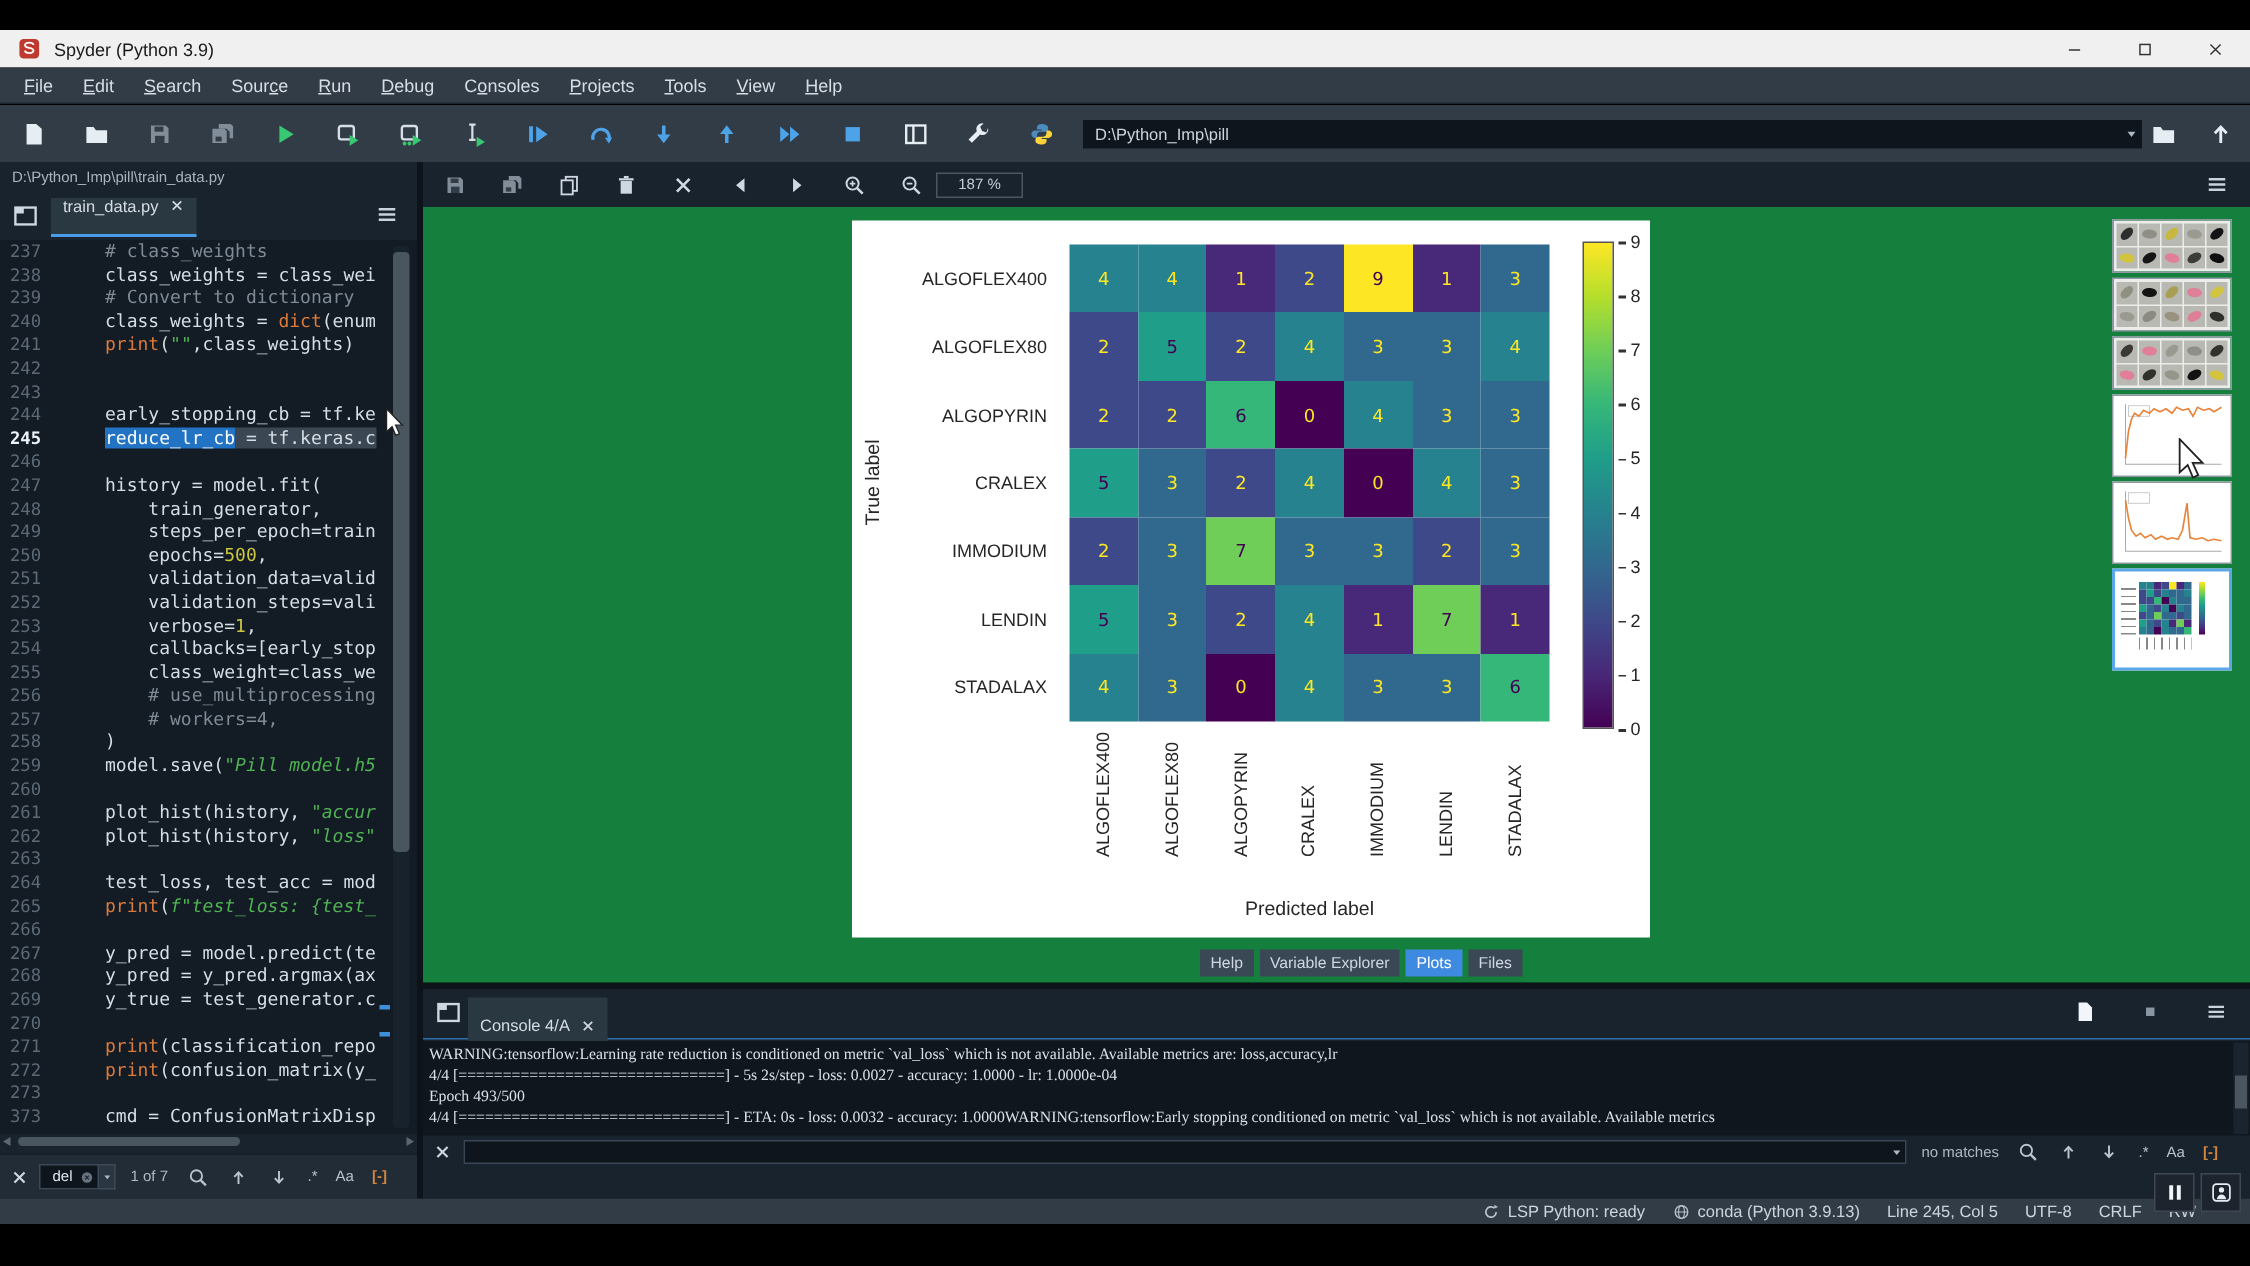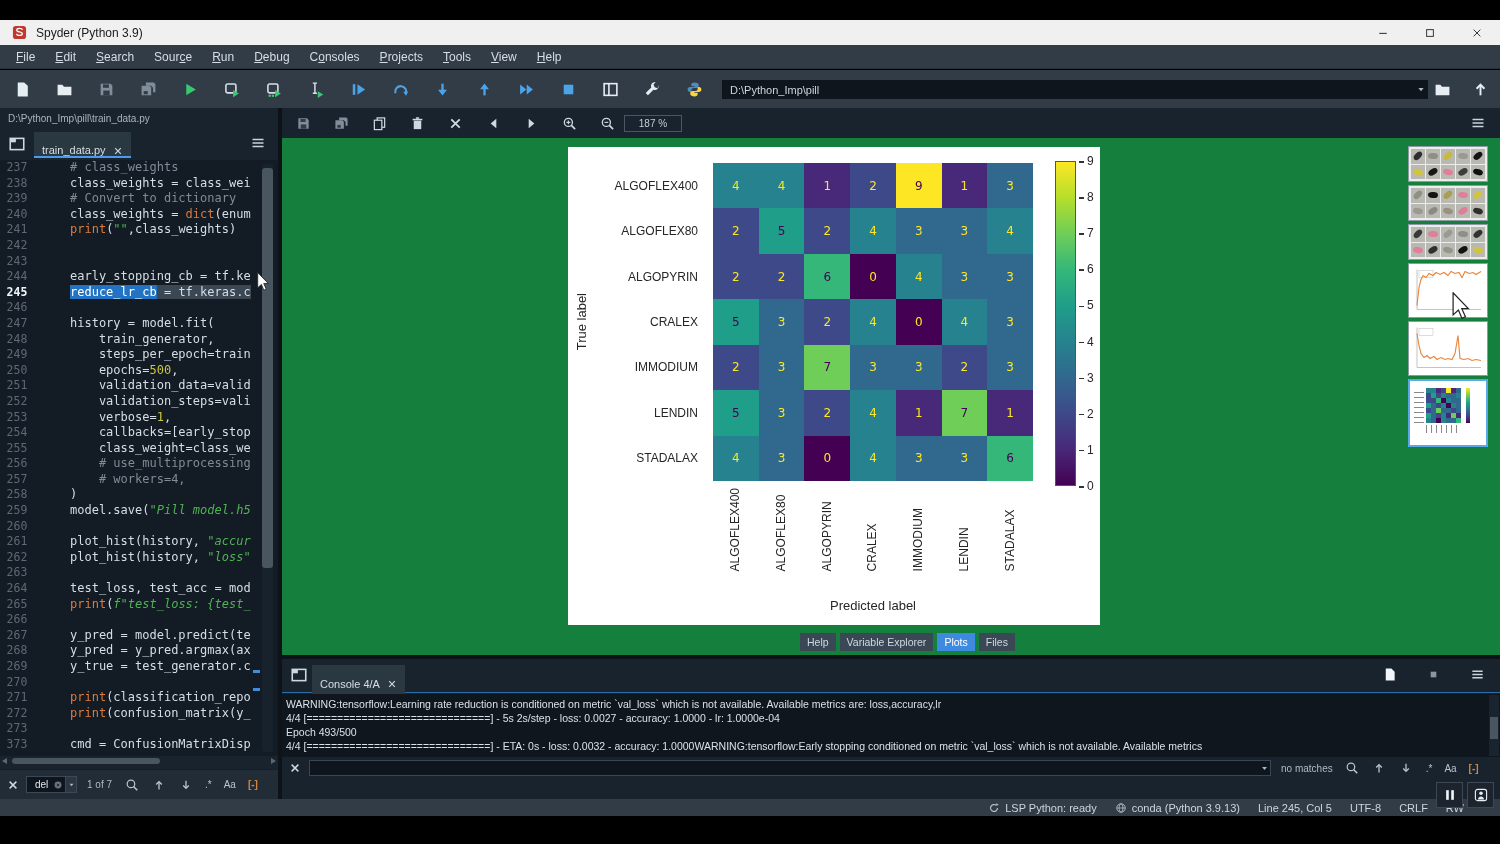--- a/index.html
+++ b/index.html
@@ -28,21 +28,21 @@
   .tb-abs{position:absolute;top:7px;width:24px;height:24px;display:flex;align-items:center;justify-content:center}
   .tb-abs svg{width:17px;height:17px}
   
   .editor-pane{position:absolute;left:0;top:108px;width:278px;height:691px;background:#19232d}
   .vsplit{position:absolute;left:278px;top:108px;width:4px;height:691px;background:#0d1319}
   .hsplit{position:absolute;left:282px;top:655px;width:1218px;height:4px;background:#0d1319}
   .ed-path{height:20px;display:flex;align-items:center;padding-left:8px;color:#a9b4bf;font-size:10px}
   .ed-tabbar{height:32px;position:relative}
   .panetab-btn{position:absolute;left:8px;top:7px;width:18px;height:18px}
   .panetab-btn svg{width:18px;height:18px}
-  .ed-tab{position:absolute;left:34px;top:4px;height:26px;background:#2a3842;display:flex;align-items:flex-end;padding:0 8px;color:#d6dde4;font-size:11px;border-bottom:2px solid #4a9ce8}
+  .ed-tab{position:absolute;left:34px;top:4px;height:26px;background:#2a3842;display:flex;align-items:flex-start;padding:0 8px;color:#d6dde4;font-size:11px;border-bottom:2px solid #4a9ce8}
   .tab-close{margin-left:7px;width:10px;height:10px}
   .tab-close svg{width:10px;height:10px}
   .burger-btn{position:absolute;right:12px;top:7px;width:16px;height:16px}
   .burger-btn svg{width:16px;height:16px}
   .ed-code{position:absolute;left:0;top:52px;width:278px;height:596px;background:#131b24;overflow:hidden;font-family:"DejaVu Sans Mono",monospace;font-size:12px;line-height:15.6px}
   .code-line{display:flex;height:15.6px;white-space:pre}
   .ln{width:46px;text-align:center;padding-right:12px;color:#5c6977;flex:none;font-size:11.5px}
   .code-line.active .ln{color:#eef4fa;font-weight:bold}
   .lt{padding-left:24px}
   .tok-def{color:#d5dde5}.tok-com{color:#7e8b97}.tok-bi{color:#dd7b3a}
@@ -108,21 +108,21 @@
   .minicm{position:absolute;left:16px;top:7px;display:grid;grid-template-columns:repeat(7,5px);grid-template-rows:repeat(7,5px)}
   .minibar{position:absolute;left:56px;top:7px;width:4px;height:35px}
   .miniaxis{position:absolute;background:#999}
   
   .console-pane{position:absolute;left:282px;top:659px;width:1218px;height:140px;background:#19232d}
   .cs-tabbar{position:absolute;left:0;top:0;width:100%;height:34px;border-bottom:1px solid #2d6da8}
   .cs-tab-main{position:absolute;left:30px;top:6px;height:40px;background:#2a3842;display:flex;align-items:center;padding:0 8px;color:#d6dde4;font-size:11px;border-bottom:2px solid #4a9ce8}
   .cs-right{position:absolute;right:14px;top:8px;display:flex;gap:28px}
   .cs-right .ric{width:16px;height:16px}
   .cs-right svg{width:15px;height:15px}
-  .cs-out{position:absolute;left:0;top:35px;width:1218px;height:63px;background:#10161e;font-family:Liberation Sans, sans-serif;font-size:10.5px;line-height:14px;color:#d9e0e8;padding:3px 14px 0 4px;white-space:pre;overflow:hidden}
+  .cs-out{position:absolute;left:0;top:35px;width:1218px;height:63px;background:#10161e;font-family:Liberation Serif, serif;font-size:10.5px;line-height:14px;color:#d9e0e8;padding:3px 14px 0 4px;white-space:pre;overflow:hidden}
   .cs-scroll{position:absolute;right:1px;top:36px;width:10px;height:61px;background:#1a242e}
   .cs-shandle{position:absolute;left:1px;top:22px;width:8px;height:22px;background:#49555f}
   .cs-find{position:absolute;left:0;top:98px;width:1218px;height:22px;display:flex;align-items:center;font-size:10px;color:#b9c4cf}
   .cs-input{margin-left:8px;width:962px;height:16px;background:#0f151c;border:1px solid #3a4653;position:relative}
   .cs-input .find-dd2{position:absolute;right:0;top:0;width:11px;height:14px;display:flex;align-items:center;justify-content:center}
   .cs-tabs{position:absolute;left:0;top:121px;width:1218px;height:19px;display:flex;justify-content:center;gap:3px;align-items:center}
   .cs-tab{font-size:10.5px;padding:2px 7px;background:#3a4754;color:#cfd8e2}
   .cs-tab.active{background:#3d8ae0;color:#fff}
   
   .statusbar{position:absolute;left:0;top:799px;width:100%;height:17px;background:#323c46;display:flex;align-items:center;justify-content:flex-end;gap:18px;padding-right:36px;font-size:11px;color:#ccd5dd}

